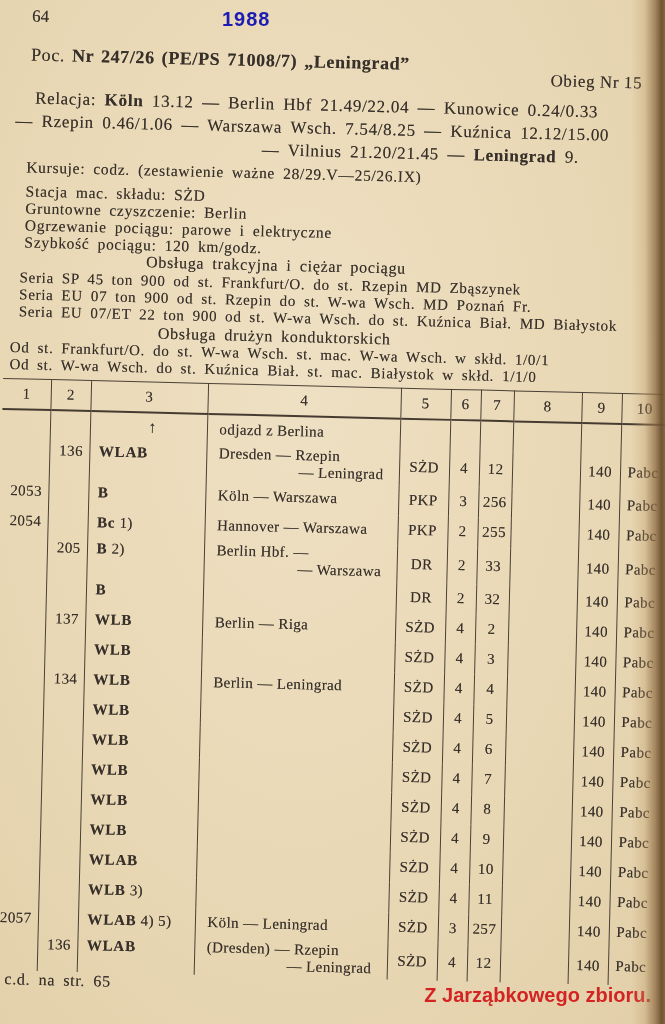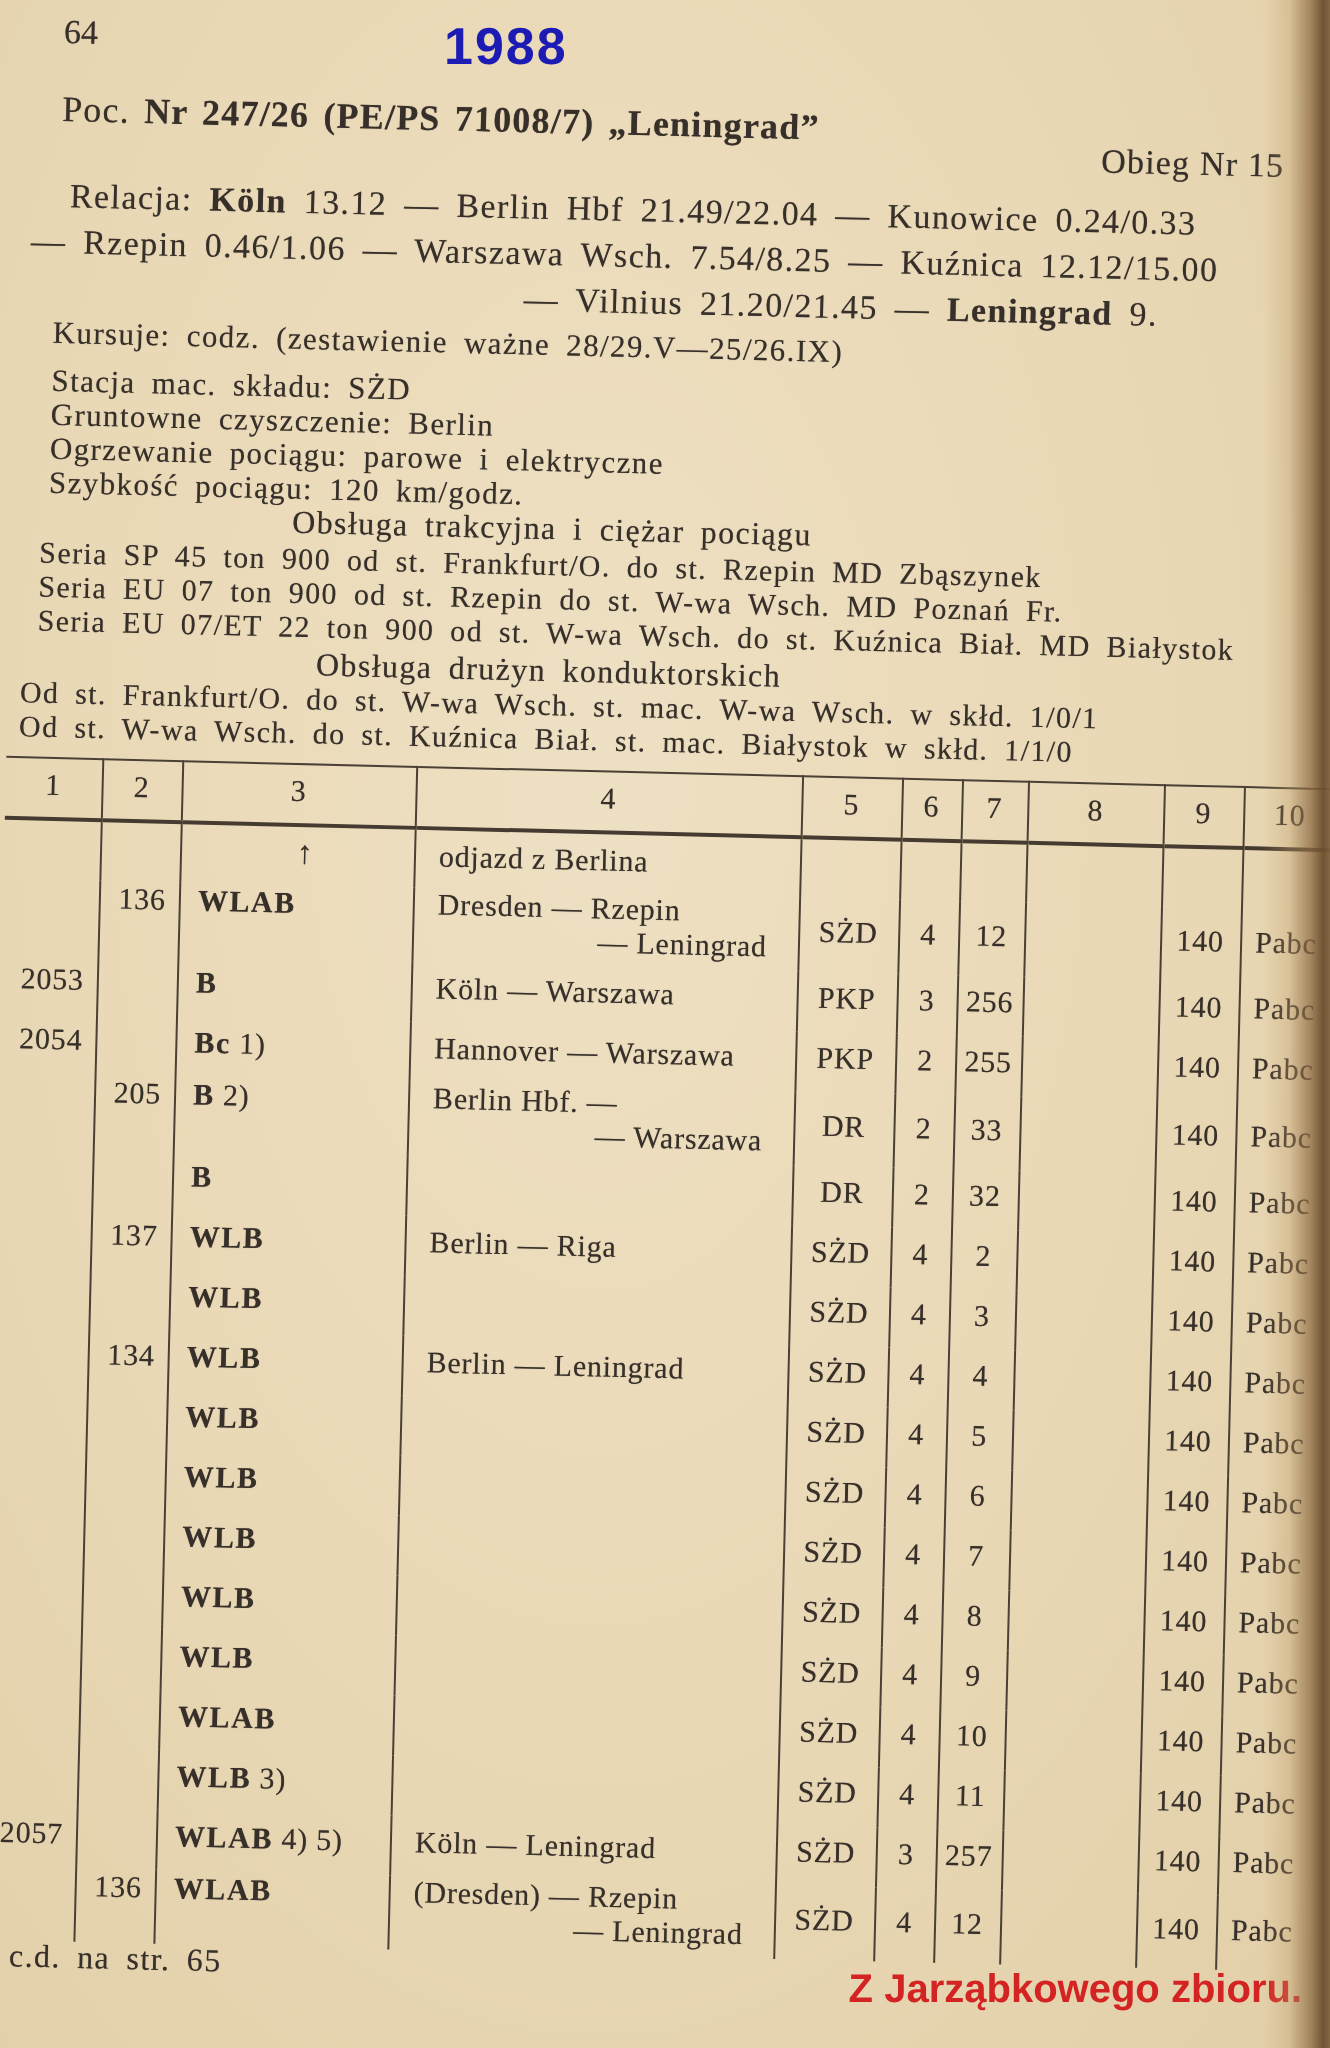--- a/index.html
+++ b/index.html
@@ -65,21 +65,21 @@
   td.c3 .arrow{display:block;text-align:center;font-size:16px;}
   td.c4{padding-left:12px;line-height:17px;}
   td.c4 .route-cont{text-align:right;padding-right:14px;}
   td.c5,td.c6,td.c7,td.c9{text-align:center;}
   td.c10{padding-left:7px;}
   tr.tall td.c1,tr.tall td.c2,tr.tall td.c3{vertical-align:top;padding-top:2px;}
 
   .overlay-year{
     position:absolute;left:222px;top:8px;
     font-family:"Liberation Sans","DejaVu Sans",sans-serif;
-    font-weight:bold;font-size:26px;letter-spacing:1px;color:#1c1cb4;
+    font-weight:bold;font-size:20px;letter-spacing:1px;color:#1c1cb4;
   }
   .overlay-note{
     position:absolute;right:14px;top:984px;
     font-family:"Liberation Sans","DejaVu Sans",sans-serif;
     font-weight:bold;font-size:20px;color:#d32322;white-space:nowrap;
   }
   .page-edge{
     position:absolute;right:0;top:0;width:34px;height:1024px;
     background:linear-gradient(to right,
       rgba(125,95,60,0) 0%,

